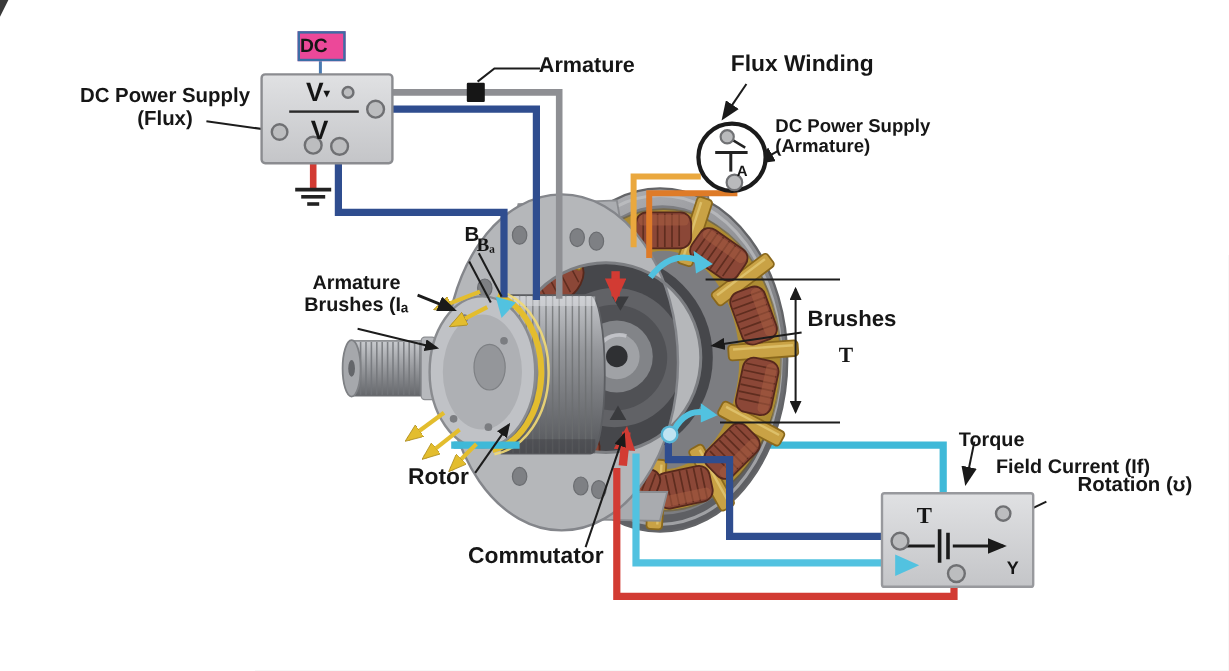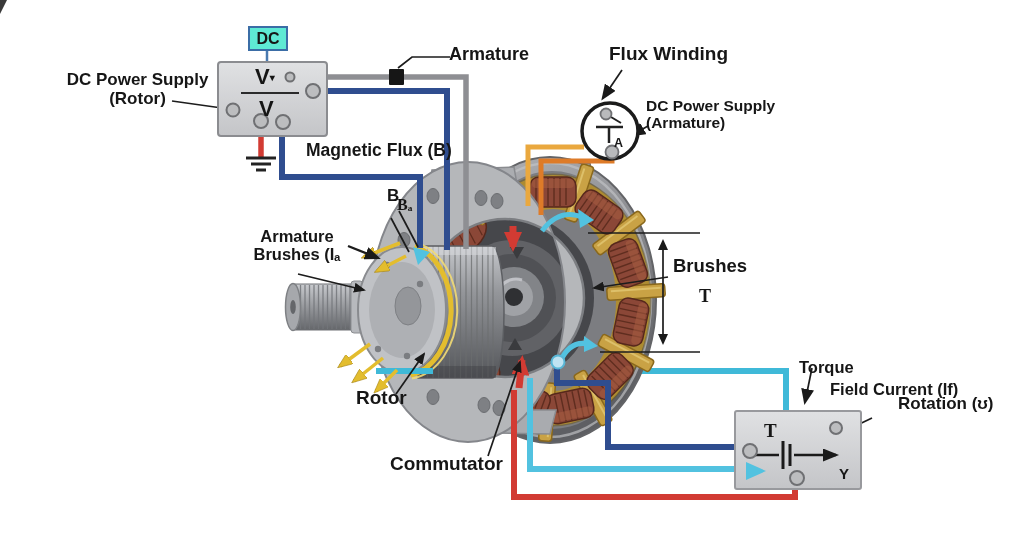--- a/index.html
+++ b/index.html
@@ -3,21 +3,21 @@
 <meta charset="utf-8">
 <style>
   html,body{margin:0;padding:0;background:#e9e9e9;}
   #canvas{position:relative;width:1024px;height:559px;background:#ffffff;overflow:hidden;
           font-family:"Liberation Sans",sans-serif;color:#151515;}
   #diagram-svg{position:absolute;left:0;top:0;}
   .lbl{position:absolute;font-weight:bold;color:#161616;white-space:nowrap;line-height:1.12;}
   .ctr{text-align:center;}
   .serifit{font-family:"Liberation Serif",serif;margin-left:32px;}
   #dc-badge{position:absolute;left:248px;top:26px;width:36px;height:21px;border:2.5px solid #3b6da6;
-            background:#5eead4;text-align:center;font-size:16px;font-weight:bold;line-height:21px;}
+            background:#ec4899;text-align:left;font-size:16px;font-weight:bold;line-height:21px;}
   #meter-divider{position:absolute;left:241px;top:92px;width:58px;border-top:2.5px solid #2b2b2b;}
   .vtxt{position:absolute;font-size:22px;font-weight:bold;}
   .vmark{font-size:10px;vertical-align:3px;}
 </style>
 </head>
 <body>
 
 <div id="canvas">
 
 <svg id="diagram-svg" width="1024" height="559" viewBox="0 0 1024 559">
@@ -278,49 +278,48 @@
           <circle cx="797" cy="478" r="7"></circle>
     </g>
     <polygon points="746,462 766,471 746,480" style="fill:var(--c-speed_wire_cyan,#52c2e0)"></polygon>
   </g>
 </svg>
 
 <div id="dc-badge" class="lbl">DC</div>
 
 <div class="lbl ctr" style="left:55px;top:70px;width:165px;font-size:17px;">
   <div>DC Power Supply</div>
-  <div>(Rotor)</div>
+  <div>(Flux)</div>
 </div>
 
 <div class="vtxt" style="left:255px;top:64px;"><span>V</span><span class="vmark">▾</span></div>
 <div id="meter-divider"></div>
 <div class="vtxt" style="left:259px;top:96px;">V</div>
 
-<div class="lbl" style="left:306px;top:141px;font-size:17.5px;">Magnetic Flux (B)</div>
 
 <div class="lbl" style="left:449px;top:44px;font-size:18px;">Armature</div>
 
 <div class="lbl" style="left:609px;top:43px;font-size:19px;">Flux Winding</div>
 
 <div class="lbl" style="left:646px;top:97px;font-size:15.5px;">
   <div>DC Power Supply</div>
   <div>(Armature)</div>
 </div>
 
 <div class="lbl" style="left:614px;top:136px;font-size:12.5px;">A</div>
 
 <div class="lbl" style="left:387px;top:186px;font-size:17px;">B</div>
 <div class="lbl serifit" style="left:365px;top:196px;font-size:16px;">Bₐ</div>
 
 <div class="lbl ctr" style="left:244px;top:227px;width:106px;font-size:16.5px;">
   <div>Armature</div>
   <div>Brushes (Iₐ</div>
 </div>
 
-<div class="lbl" style="left:356px;top:387px;font-size:19px;text-align:right;">Rotor</div>
+<div class="lbl" style="left:340px;top:387px;font-size:19px;text-align:right;">Rotor</div>
 
 <div class="lbl" style="left:370px;top:453px;font-size:19px;margin-left:20px;">Commutator</div>
 
 <div class="lbl" style="left:673px;top:256px;font-size:18.5px;">Brushes</div>
 <div class="lbl serifit" style="left:667px;top:286px;font-size:18px;">T</div>
 
 <div class="lbl" style="left:799px;top:343px;font-size:16.5px;margin-top:15px;">Torque</div>
 <div class="lbl" style="left:830px;top:364px;font-size:16.5px;margin-top:16px;">Field Current (If)</div>
 <div class="lbl" style="left:874px;top:394px;font-size:17px;margin-left:24px;">Rotation (ʊ)</div>
 

